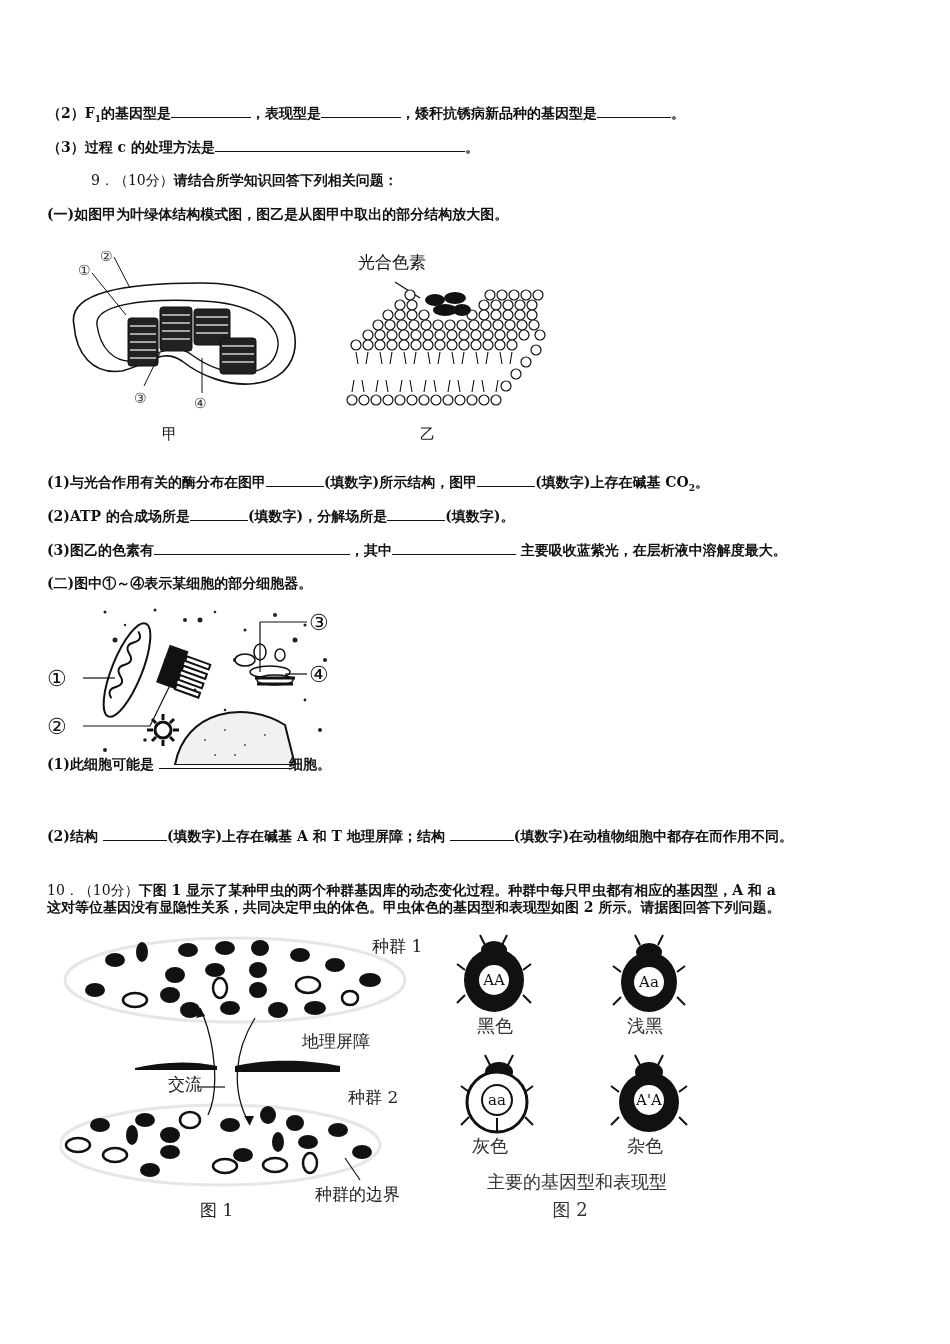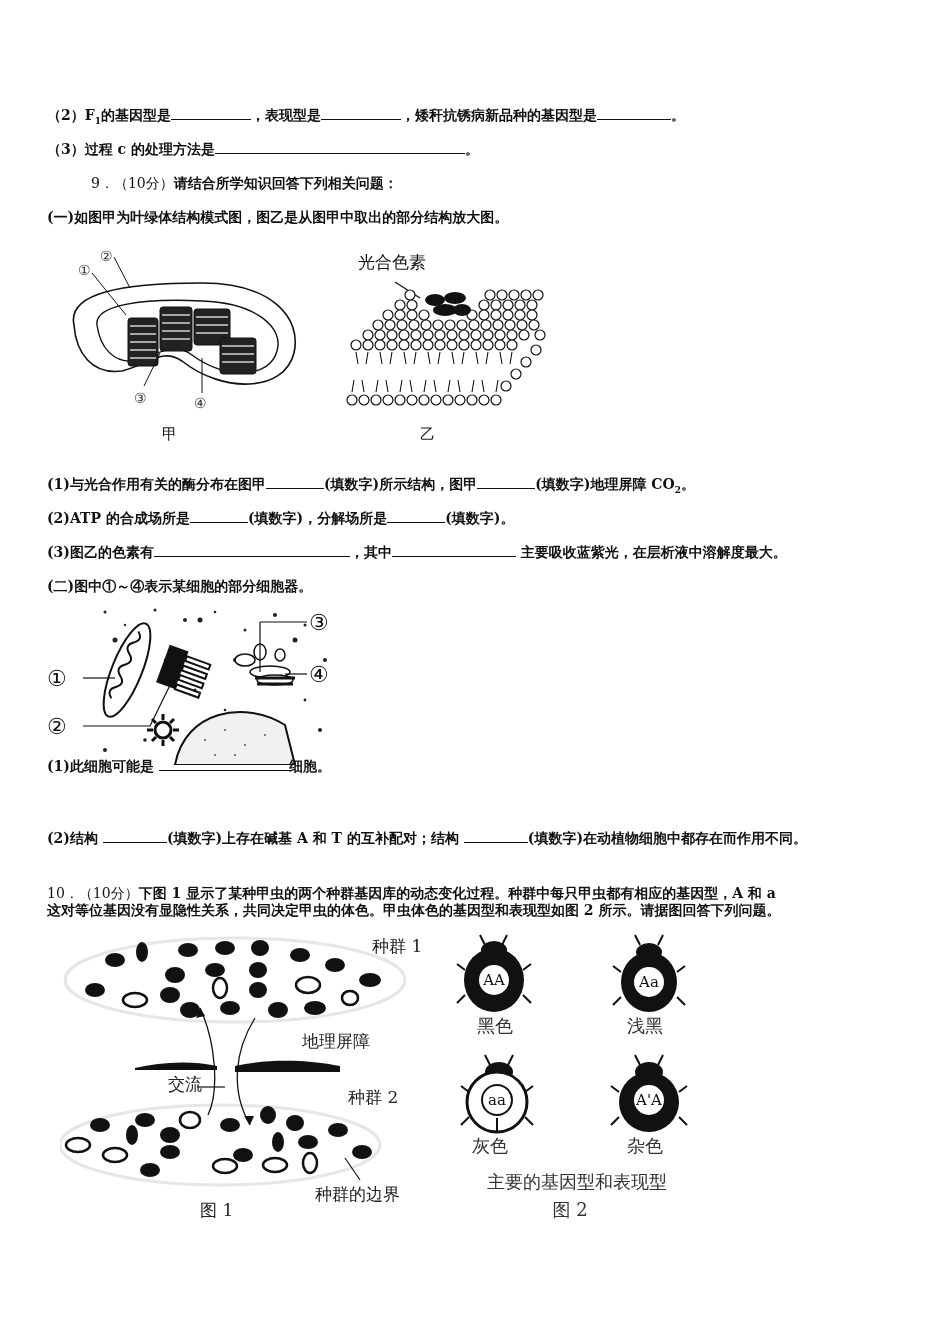--- a/index.html
+++ b/index.html
@@ -1,18 +1,18 @@
 <!DOCTYPE html>
 <html><head>
 <meta charset="utf-8">
 <style>
   html, body { margin: 0; padding: 0; background: #ffffff; }
   body { width: 950px; height: 1344px; position: relative; overflow: hidden;
          font-family: "DejaVu Serif", "Liberation Serif", serif; color: #111; }
-  .line { position: absolute; left: 47px; font-size: 14px; font-weight: bold; white-space: nowrap; line-height: 27px; }
+  .line { position: absolute; left: 47px; font-size: 14px; font-weight: bold; white-space: nowrap; line-height: 20px; }
   .blank { display: inline-block; border-bottom: 1.3px solid #111; height: 15px; vertical-align: baseline; }
   .qnum { font-weight: normal; }
   sub { font-size: 9px; }
   .fig { position: absolute; }
   .fig-label { position: absolute; font-size: 15px; font-family: "DejaVu Sans", sans-serif; }
   svg text { font-family: "DejaVu Serif", serif; }
 </style>
 </head>
 <body>
 
@@ -172,21 +172,21 @@
     </g>
     <g stroke="#111" stroke-width="1.1">
       <path d="M16,82 l2,12 M28,82 l-2,12 M40,82 l2,12 M52,82 l-2,12 M64,82 l2,12 M76,82 l-2,12 M88,82 l2,12 M100,82 l-2,12 M112,82 l2,12 M124,82 l-2,12 M136,82 l2,12 M148,82 l-2,12 M160,82 l2,12 M172,82 l-2,12"></path>
       <path d="M12,122 l2,-12 M24,122 l-2,-12 M36,122 l2,-12 M48,122 l-2,-12 M60,122 l2,-12 M72,122 l-2,-12 M84,122 l2,-12 M96,122 l-2,-12 M108,122 l2,-12 M120,122 l-2,-12 M132,122 l2,-12 M144,122 l-2,-12 M156,122 l2,-12"></path>
     </g>
   </svg>
   <div class="fig-label" style="left:80px; top:180px;">乙</div>
 </div>
 
 <div class="line" style="top:471px;">
-  <span>(1)与光合作用有关的酶分布在图甲</span><span class="blank" style="width:58px"></span><span>(填数字)所示结构，图甲</span><span class="blank" style="width:58px"></span><span>(填数字)地理屏障 CO</span><sub>2</sub><span>。</span>
+  <span>(1)与光合作用有关的酶分布在图甲</span><span class="blank" style="width:58px"></span><span>(填数字)所示结构，图甲</span><span class="blank" style="width:58px"></span><span>(填数字)上存在碱基 CO</span><sub>2</sub><span>。</span>
 </div>
 <div class="line" style="top:505px;">
   <span>(2)ATP 的合成场所是</span><span class="blank" style="width:58px"></span><span>(填数字)，分解场所是</span><span class="blank" style="width:58px"></span><span>(填数字)。</span>
 </div>
 <div class="line" style="top:539px;">
   <span>(3)图乙的色素有</span><span class="blank" style="width:196px"></span><span>，其中</span><span class="blank" style="width:124px"></span><span> 主要吸收蓝紫光，在层析液中溶解度最大。</span>
 </div>
 <div class="line" style="top:573px;">(二)图中①～④表示某细胞的部分细胞器。</div>
 
 <div class="fig" style="left:45px; top:600px; width:300px; height:165px;">
@@ -266,21 +266,21 @@
       <text x="264" y="30">③</text>
       <text x="264" y="82">④</text>
     </g>
   </svg>
 </div>
 
 <div class="line" style="top:753px;">
   <span>(1)此细胞可能是 </span><span class="blank" style="width:130px"></span><span>细胞。</span>
 </div>
 <div class="line" style="top:825px;">
-  <span>(2)结构 </span><span class="blank" style="width:64px"></span><span>(填数字)上存在碱基 A 和 T 的互补配对；结构 </span><span class="blank" style="width:64px"></span><span>(填数字)在动植物细胞中都存在而作用不同。</span>
+  <span>(2)结构 </span><span class="blank" style="width:64px"></span><span>(填数字)上存在碱基 A 和 T 地理屏障；结构 </span><span class="blank" style="width:64px"></span><span>(填数字)在动植物细胞中都存在而作用不同。</span>
 </div>
 
 <div class="line" style="top:880px;">
   <span class="qnum">10．（10分）</span><span>下图 1 显示了某种甲虫的两个种群基因库的动态变化过程。种群中每只甲虫都有相应的基因型，A 和 a</span>
 </div>
 <div class="line" style="top:897px;">这对等位基因没有显隐性关系，共同决定甲虫的体色。甲虫体色的基因型和表现型如图 2 所示。请据图回答下列问题。</div>
 
 <div class="fig" style="left:60px; top:930px; width:400px; height:295px;">
   <svg width="400" height="295" viewBox="0 0 400 295">
     <ellipse cx="175" cy="50" rx="170" ry="42" fill="none" stroke="#e6e6e6" stroke-width="3"></ellipse>

